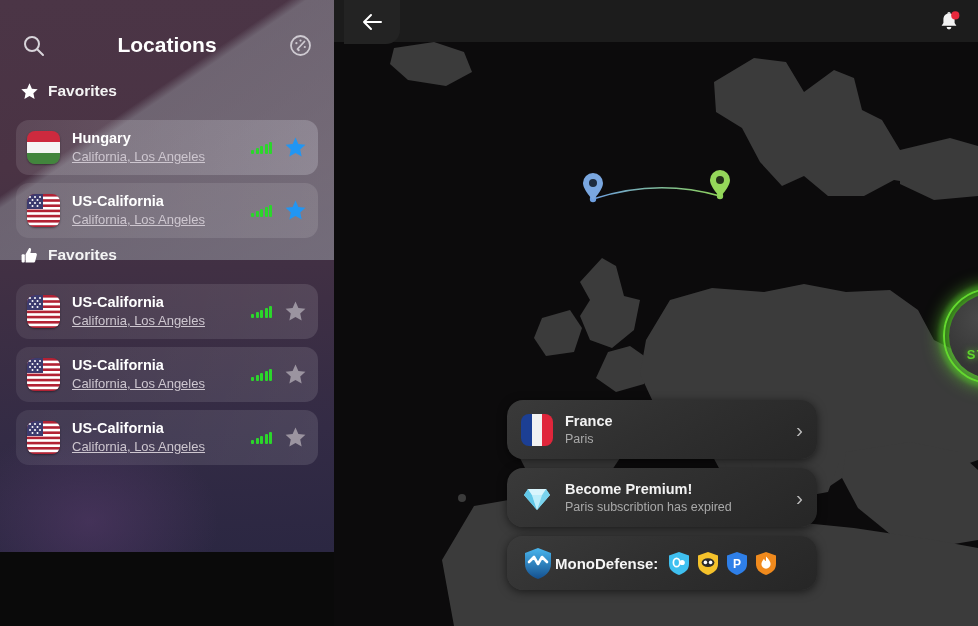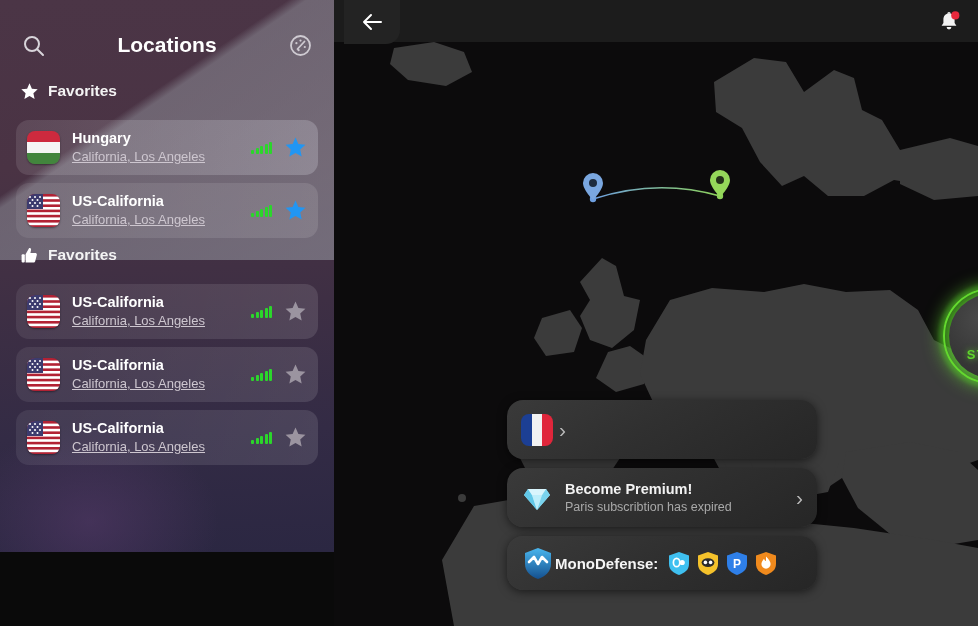--- a/index.html
+++ b/index.html
@@ -241,20 +241,24 @@
       </div>
     </div>
 
     <div class="cards">
 
       <div class="card card-tall">
         <div class="flag-fr">
           <i style="background:#1c3f94"></i>
             <i style="background:#f2f2f2"></i>
             <i style="background:#e0263b"></i>
+        </div>
+        <div class="card-txt">
+          <div class="card-title">France</div>
+          <div class="card-sub">Paris</div>
         </div>
         <div class="chev">›</div>
       </div>
 
       <div class="card card-tall">
         <svg width="32" height="32" viewBox="0 0 32 32">
           <path d="M7 7 H25 L29 13 L16 28 L3 13 Z" fill="#9fe3f5"></path>
           <path d="M7 7 L11 13 L16 28 L3 13 Z" fill="#62c8e8"></path>
           <path d="M25 7 L21 13 L16 28 L29 13 Z" fill="#79d3ee"></path>
           <path d="M11 13 H21 L16 28 Z" fill="#bdeefb"></path>

